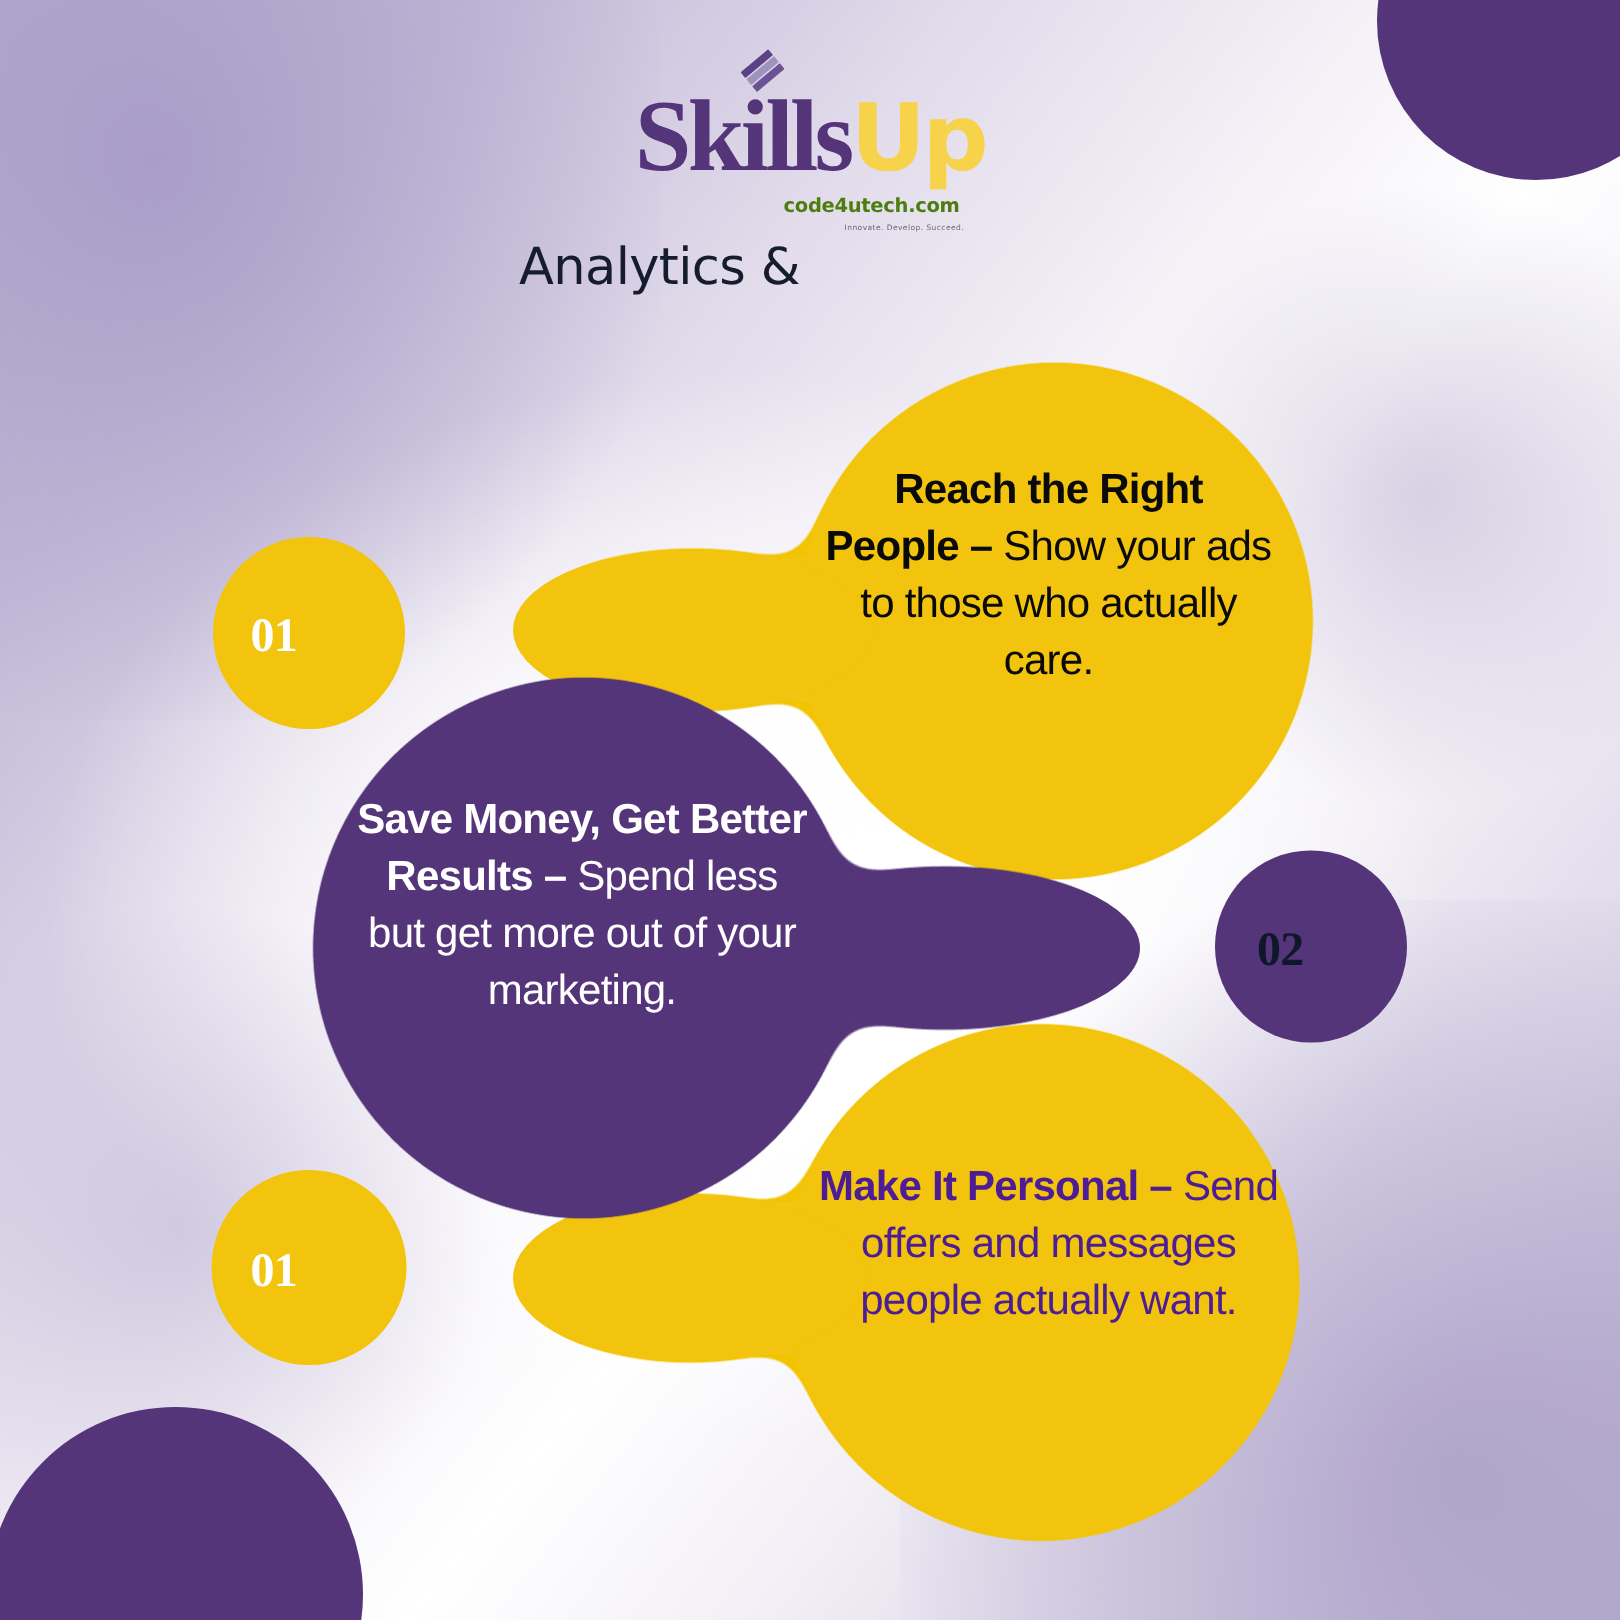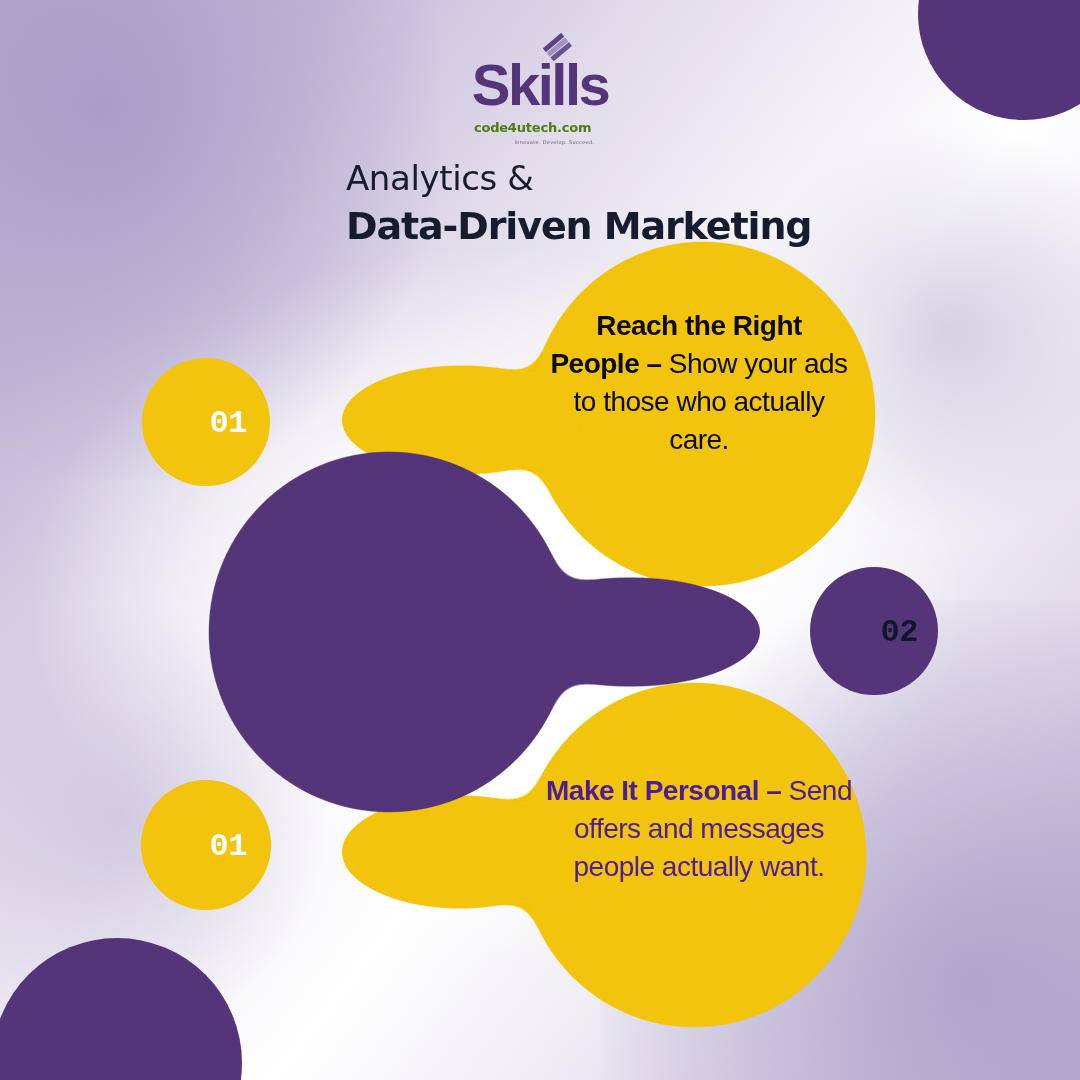--- a/index.html
+++ b/index.html
@@ -83,23 +83,23 @@
     flex-direction: column;
     align-items: center;
   }
   .logo-row {
     position: relative;
     display: flex;
     align-items: baseline;
     line-height: 1;
   }
   .logo-skills {
-    font-family: Liberation Sans, sans-serif;
-    font-weight: bold;
-    font-size: 58px;
+    font-family: Liberation Serif, serif;
+    font-weight: bold;
+    font-size: 68px;
     letter-spacing: -2.5px;
     color: #543579;
   }
   .logo-up {
     font-family: "DejaVu Sans", sans-serif;
     font-weight: bold;
     font-size: 62px;
     letter-spacing: -2.5px;
     color: #F7D34B;
   }
@@ -186,25 +186,25 @@
     left: 544px;
     top: 772px;
     width: 310px;
     font-size: 28px;
     color: #0a0a0a;
   }
 
   
   .badge-num {
     position: absolute;
-    font-family: Liberation Mono, monospace;
+    font-family: Liberation Serif, serif;
     font-weight: bold;
     font-size: 32px;
     letter-spacing: -0.5px;
-    text-align: right;
+    text-align: left;
     width: 80px;
   }
   .num-01 { left: 167px; top: 405px; color: #ffffff; }
   .num-02 { left: 838px; top: 614px; color: #151C2E; }
   .num-03 { left: 167px; top: 828px; color: #ffffff; }
 </style>
 </head>
 <body>
 
 <div id="poster">
@@ -249,32 +249,35 @@
   <div class="logo-wrap">
     <div class="logo-row">
       <svg class="logo-mark" viewBox="0 0 34 34">
         <g transform="rotate(-40 17 17)">
           <rect x="5" y="6" width="24" height="5" rx="0.6" fill="#5b4186"></rect>
           <rect x="5" y="12" width="24" height="5" rx="0.6" fill="#9f93bd"></rect>
           <rect x="5" y="18" width="24" height="5" rx="0.6" fill="#6a5394"></rect>
         </g>
       </svg>
       <span class="logo-skills" style="color: rgb(84, 53, 121);">Skills</span>
+      <span class="logo-up" style="color: rgb(247, 211, 75);">Up</span>
       <span class="logo-tagline">code4utech.com</span>
       <span class="logo-subtagline">Innovate. Develop. Succeed.</span>
     </div>
   </div>
 
   <div class="heading-block">
     <div class="heading-sub" style="color: rgb(21, 28, 46);">Analytics &amp;</div>
-    <div class="heading-main" style="color: rgb(21, 28, 46);">Data-Driven Marketing</div>
   </div>
 
   <div class="blob-text text-1" style="color: rgb(10, 10, 10);">
     <span class="lead">Reach the Right People –</span><span> Show your ads to those who actually care.</span>
+  </div>
+  <div class="blob-text text-2" style="color: rgb(255, 255, 255);">
+    <span class="lead">Save Money, Get Better Results –</span><span> Spend less but get more out of your marketing.</span>
   </div>
   <div class="blob-text text-3" style="color: #4c1d95;">
     <span class="lead">Make It Personal –</span><span> Send offers and messages people actually want.</span>
   </div>
 
   <div class="badge-num num-01" style="color: rgb(255, 255, 255);">01</div>
   <div class="badge-num num-02" style="color: #0f172a;">02</div>
   <div class="badge-num num-03" style="color: rgb(255, 255, 255);">01</div>
 
 </div>

